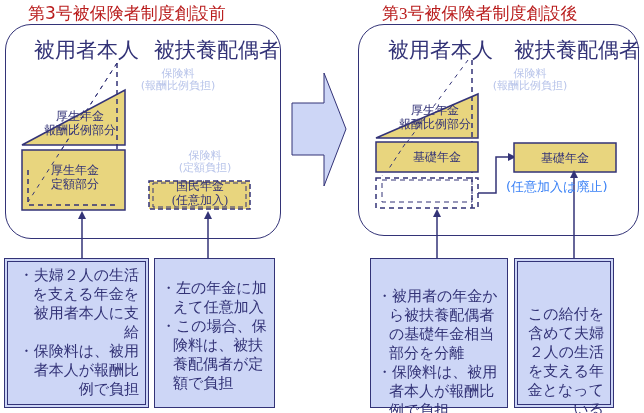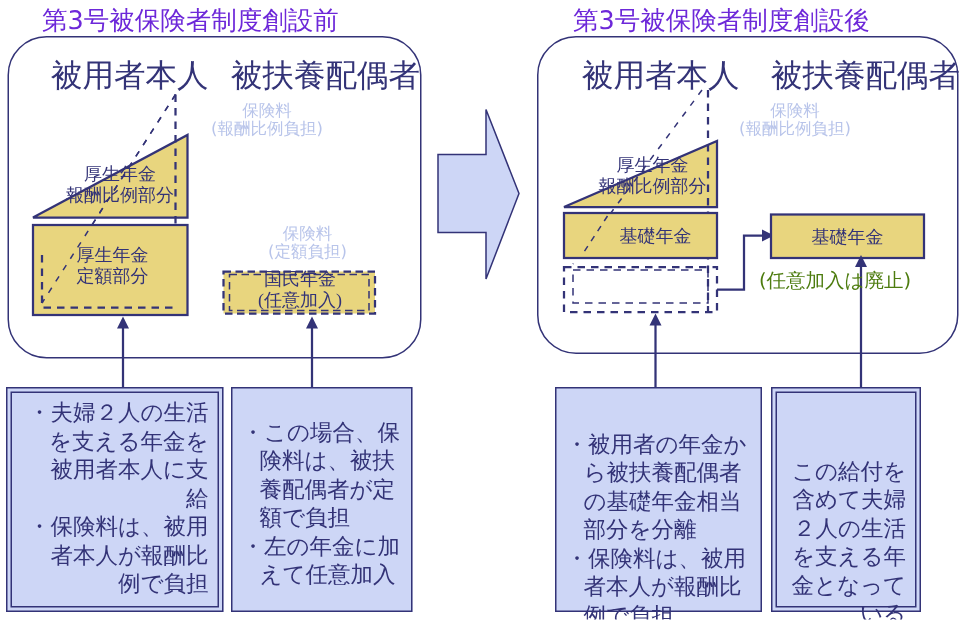--- a/index.html
+++ b/index.html
@@ -1,47 +1,47 @@
 <!DOCTYPE html>
 <html><head>
 <meta charset="utf-8">
 <style>
   html, body { margin: 0; padding: 0; }
   body {
     width: 644px; height: 413px; background: #ffffff; position: relative; overflow: hidden;
     font-family: "DejaVu Sans", "Liberation Sans", sans-serif; color: #333377;
   }
   .abs { position: absolute; }
-  .title { font-size: 17px; color: #6d28d9; white-space: nowrap; letter-spacing: 0px; }
+  .title { font-size: 17px; color: #b91c1c; white-space: nowrap; letter-spacing: 0px; }
   .panel {
     border: 1.5px solid #333377; border-radius: 26px; background: #fff; box-sizing: border-box;
   }
   .colhead { font-size: 21px; color: #333377; white-space: nowrap; }
   .premium { font-size: 11px; color: #b8c4ea; text-align: center; line-height: 12px; white-space: nowrap; }
   .ybox {
     background: #e8d57e; border: 1.5px solid #333377; box-sizing: border-box;
     display: flex; align-items: center; justify-content: center; text-align: center;
     font-size: 12px; line-height: 14px; color: #333377; font-family: Liberation Serif, serif;
   }
   .note {
     background: #cdd6f6; border: 1.5px solid #333377; box-sizing: border-box;
     font-size: 15px; line-height: 19px; color: #333377; padding: 4px 6px;
   }
   .note.double { border: 4px double #333377; text-align: right; }
   .note ul { margin: 0; padding: 0; list-style: none; }
   .note li { padding-left: 12px; text-indent: -12px; }
   .note li::before { content: "・"; margin-right: 0; }
-  .caption { font-size: 13px; color: #4d7c0f; white-space: nowrap; }
+  .caption { font-size: 13px; color: #3b82f6; white-space: nowrap; }
   svg { position: absolute; left: 0; top: 0; }
 </style>
 </head>
 <body>
 
 <div class="abs title" style="left:28px; top:2px;">第3号被保険者制度創設前</div>
-<div class="abs title" style="left:382px; top:2px;">第3号被保険者制度創設後</div>
+<div class="abs title" style="left:382px; top:2px;font-family:Liberation Serif, serif;">第3号被保険者制度創設後</div>
 
 <div class="abs panel" style="left:5px; top:24px; width:276px; height:215px;"></div>
 <div class="abs panel" style="left:358px; top:24px; width:281px; height:212px;"></div>
 
 <div class="abs colhead" style="left:34px; top:36px;">被用者本人</div>
 <div class="abs colhead" style="left:154px; top:36px;">被扶養配偶者</div>
 <div class="abs colhead" style="left:388px; top:36px;">被用者本人</div>
 <div class="abs colhead" style="left:514px; top:36px;">被扶養配偶者</div>
 
 <div class="abs premium" style="left:134px; top:68px; width:88px;">
@@ -129,22 +129,22 @@
 <div class="abs caption" style="left:506px; top:178px;">(任意加入は廃止)</div>
 
 <div class="abs note double" style="left:4px; top:258px; width:145px; height:150px;">
   <ul>
     <li>夫婦２人の生活を支える年金を被用者本人に支給</li>
     <li>保険料は、被用者本人が報酬比例で負担</li>
   </ul>
 </div>
 <div class="abs note" style="left:154px; top:258px; width:121px; height:150px; padding-top:20px;">
   <ul>
+    <li>左の年金に加えて任意加入</li>
     <li>この場合、保険料は、被扶養配偶者が定額で負担</li>
-    <li>左の年金に加えて任意加入</li>
   </ul>
 </div>
 <div class="abs note" style="left:370px; top:258px; width:138px; height:150px; padding-top:28px;">
   <ul>
     <li>被用者の年金から被扶養配偶者の基礎年金相当部分を分離</li>
     <li>保険料は、被用者本人が報酬比例で負担</li>
   </ul>
 </div>
 <div class="abs note double" style="left:514px; top:258px; width:100px; height:150px; padding-top:43px;">この給付を含めて夫婦２人の生活を支える年金となっている</div>
 

